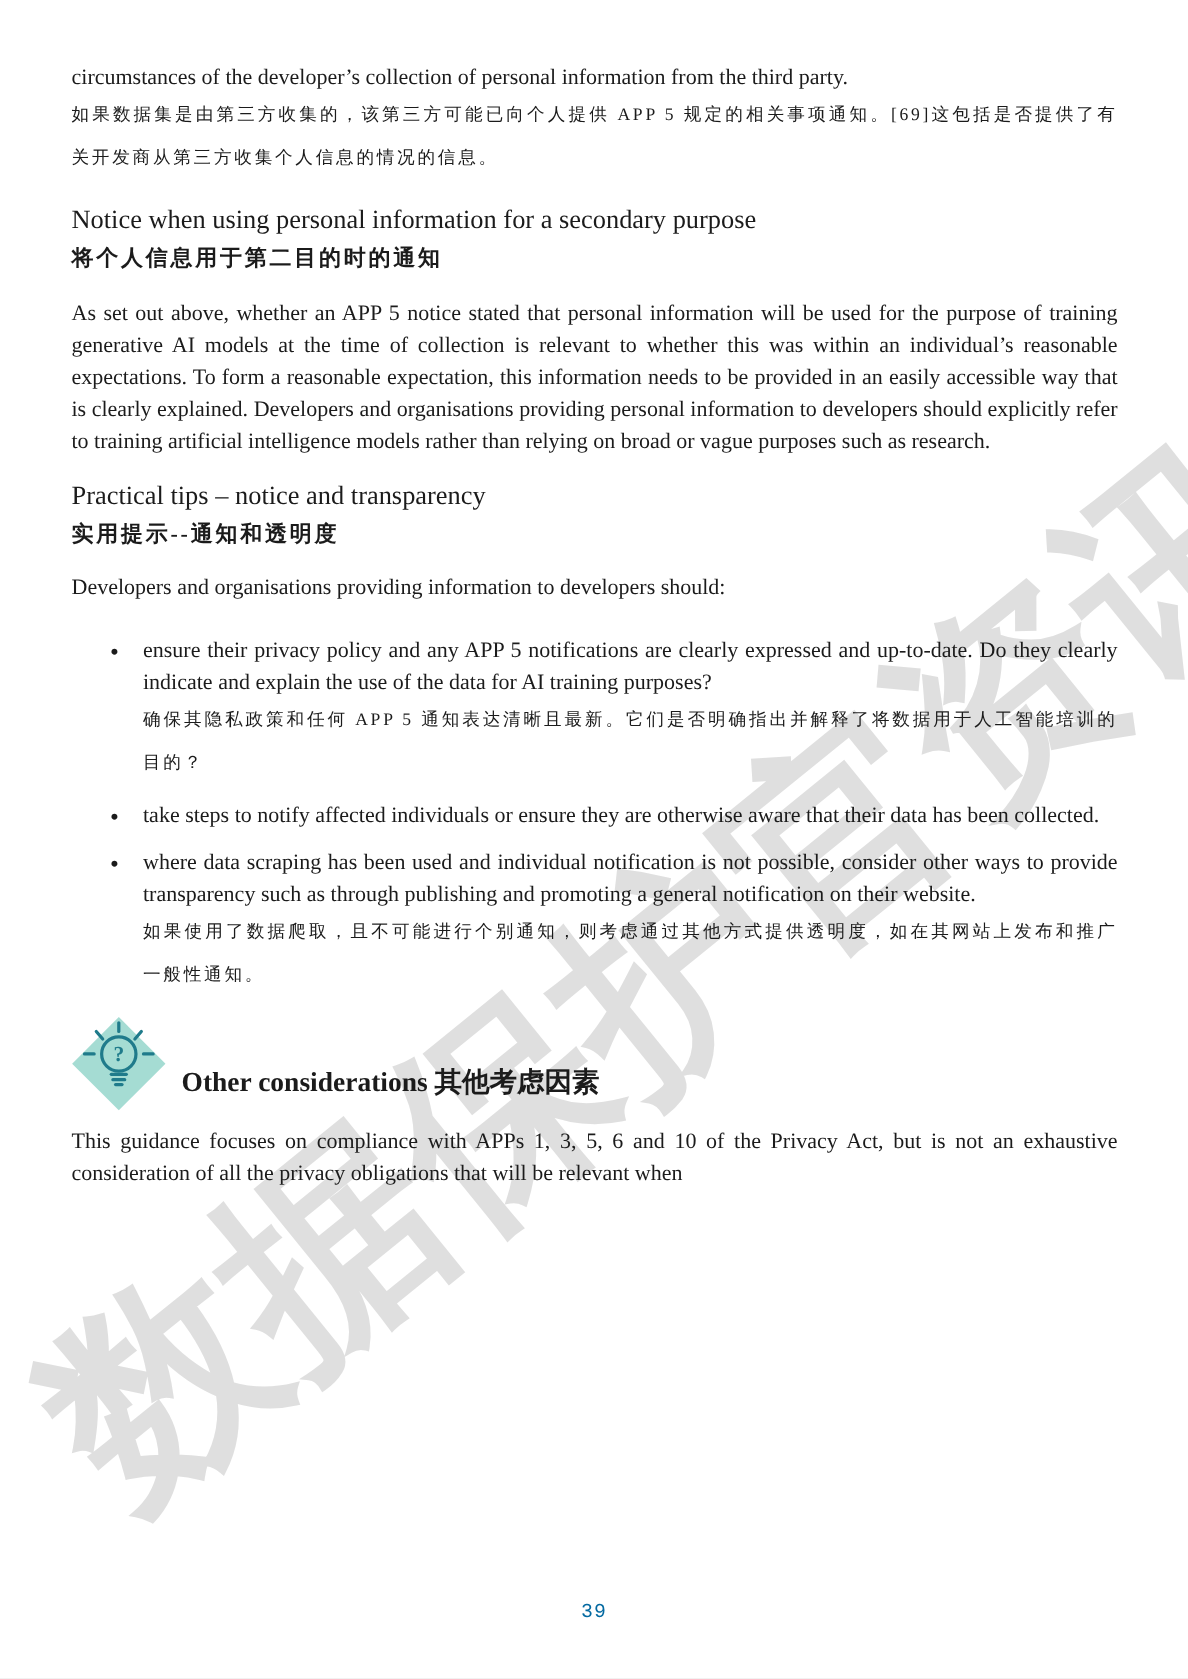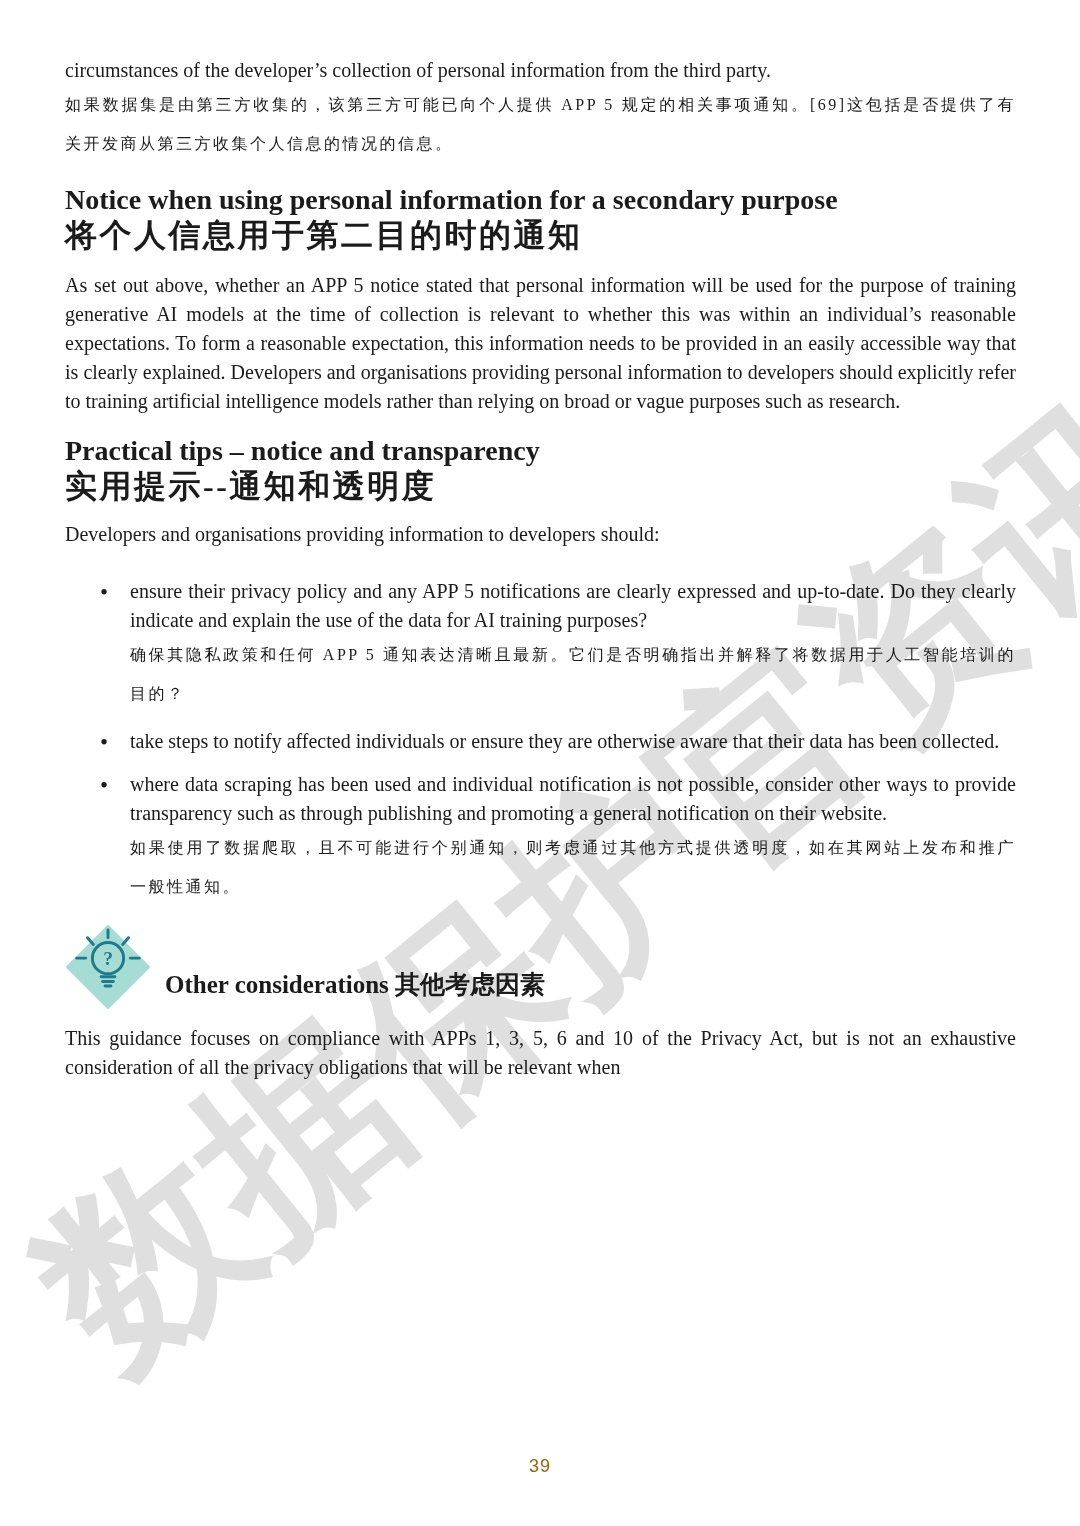--- a/index.html
+++ b/index.html
@@ -15,43 +15,43 @@
     color:rgba(150,150,150,0.30);
     transform:rotate(-39deg);transform-origin:0 0;
     pointer-events:none;user-select:none;
   }
   .content{position:relative;z-index:2;padding:56px 64px 0 65px;}
   .en{display:block;font-size:20px;line-height:29px;text-align:justify;}
   .zh{display:block;font-size:16px;line-height:39px;letter-spacing:2.5px;text-align:justify;}
   .para{margin:0 0 22px 0;}
   .para-tight{margin:0 0 20px 0;}
   .heading{margin:0 0 16px 0;}
-  .heading .en{font-size:28px;font-weight:700;line-height:30px;}
-  .heading .zh{font-size:32px;font-weight:700;line-height:40px;}
+  .heading .en{font-size:24px;font-weight:400;line-height:30px;}
+  .heading .zh{font-size:20px;font-weight:700;line-height:40px;}
   .heading-practical{margin:0 0 14px 0;}
   .intro{margin:0 0 28px 0;}
   .bullets{list-style:none;margin:0 0 4px 0;padding:0 0 0 35px;}
   .bullet{position:relative;padding:0 0 0 30px;margin:0 0 14px 0;}
   .bullet-marker{
     position:absolute;left:0;top:1px;font-size:23px;line-height:29px;
   }
   .other-row{display:flex;align-items:flex-end;gap:10px;margin:0 0 10px -4px;}
   .icon-wrap{position:relative;width:94px;height:94px;flex:0 0 auto;}
   .diamond{
     position:absolute;left:17px;top:17px;width:60px;height:60px;
     background:#a5dcd3;transform:rotate(45deg);
   }
   .bulb-svg{position:absolute;left:8px;top:5px;}
   .other-heading{
     font-size:25px;font-weight:700;line-height:30px;padding:0 0 14px 0;
   }
   .page-num{
     position:absolute;left:0;top:1456px;width:100%;text-align:center;z-index:2;
-    font-family:Liberation Sans, sans-serif;
-    font-size:18px;color:#a16207;letter-spacing:1px;
+    font-family:Liberation Mono, monospace;
+    font-size:18px;color:#0369a1;letter-spacing:1px;
   }
 </style>
 </head>
 <body>
 
 <div class="page">
 
   <div class="watermark">数据保护官资讯</div>
 
   <div class="content">

